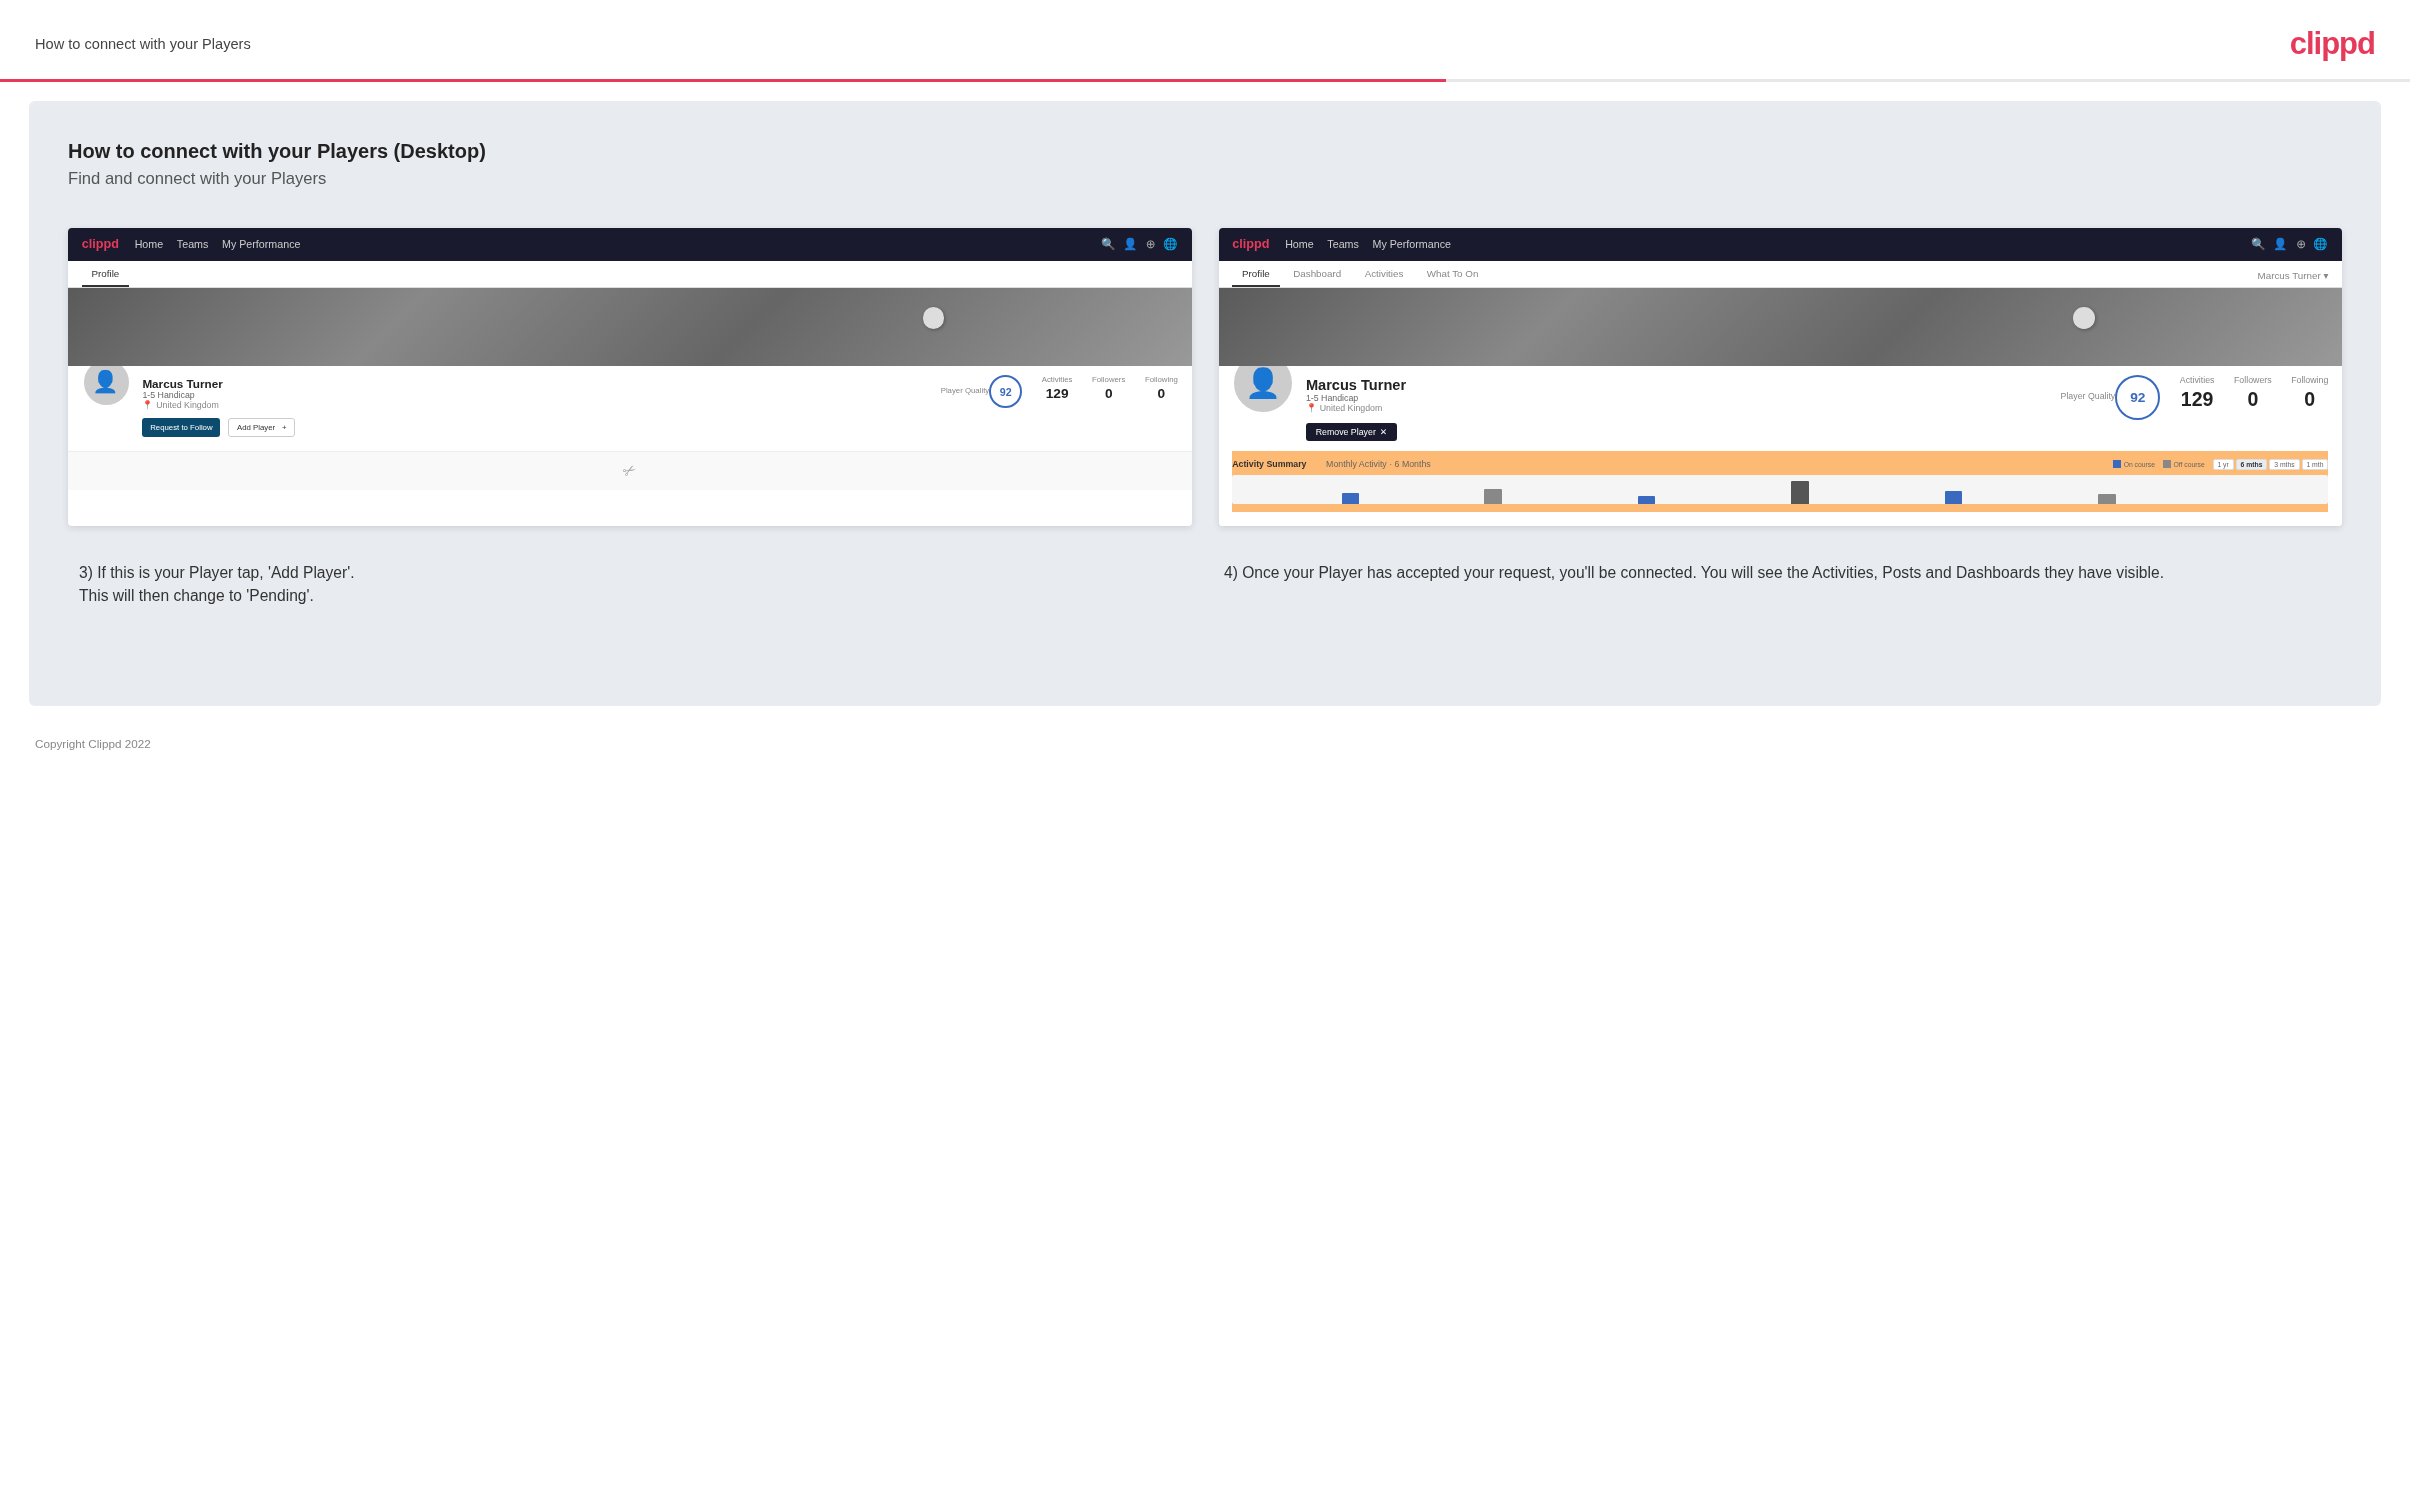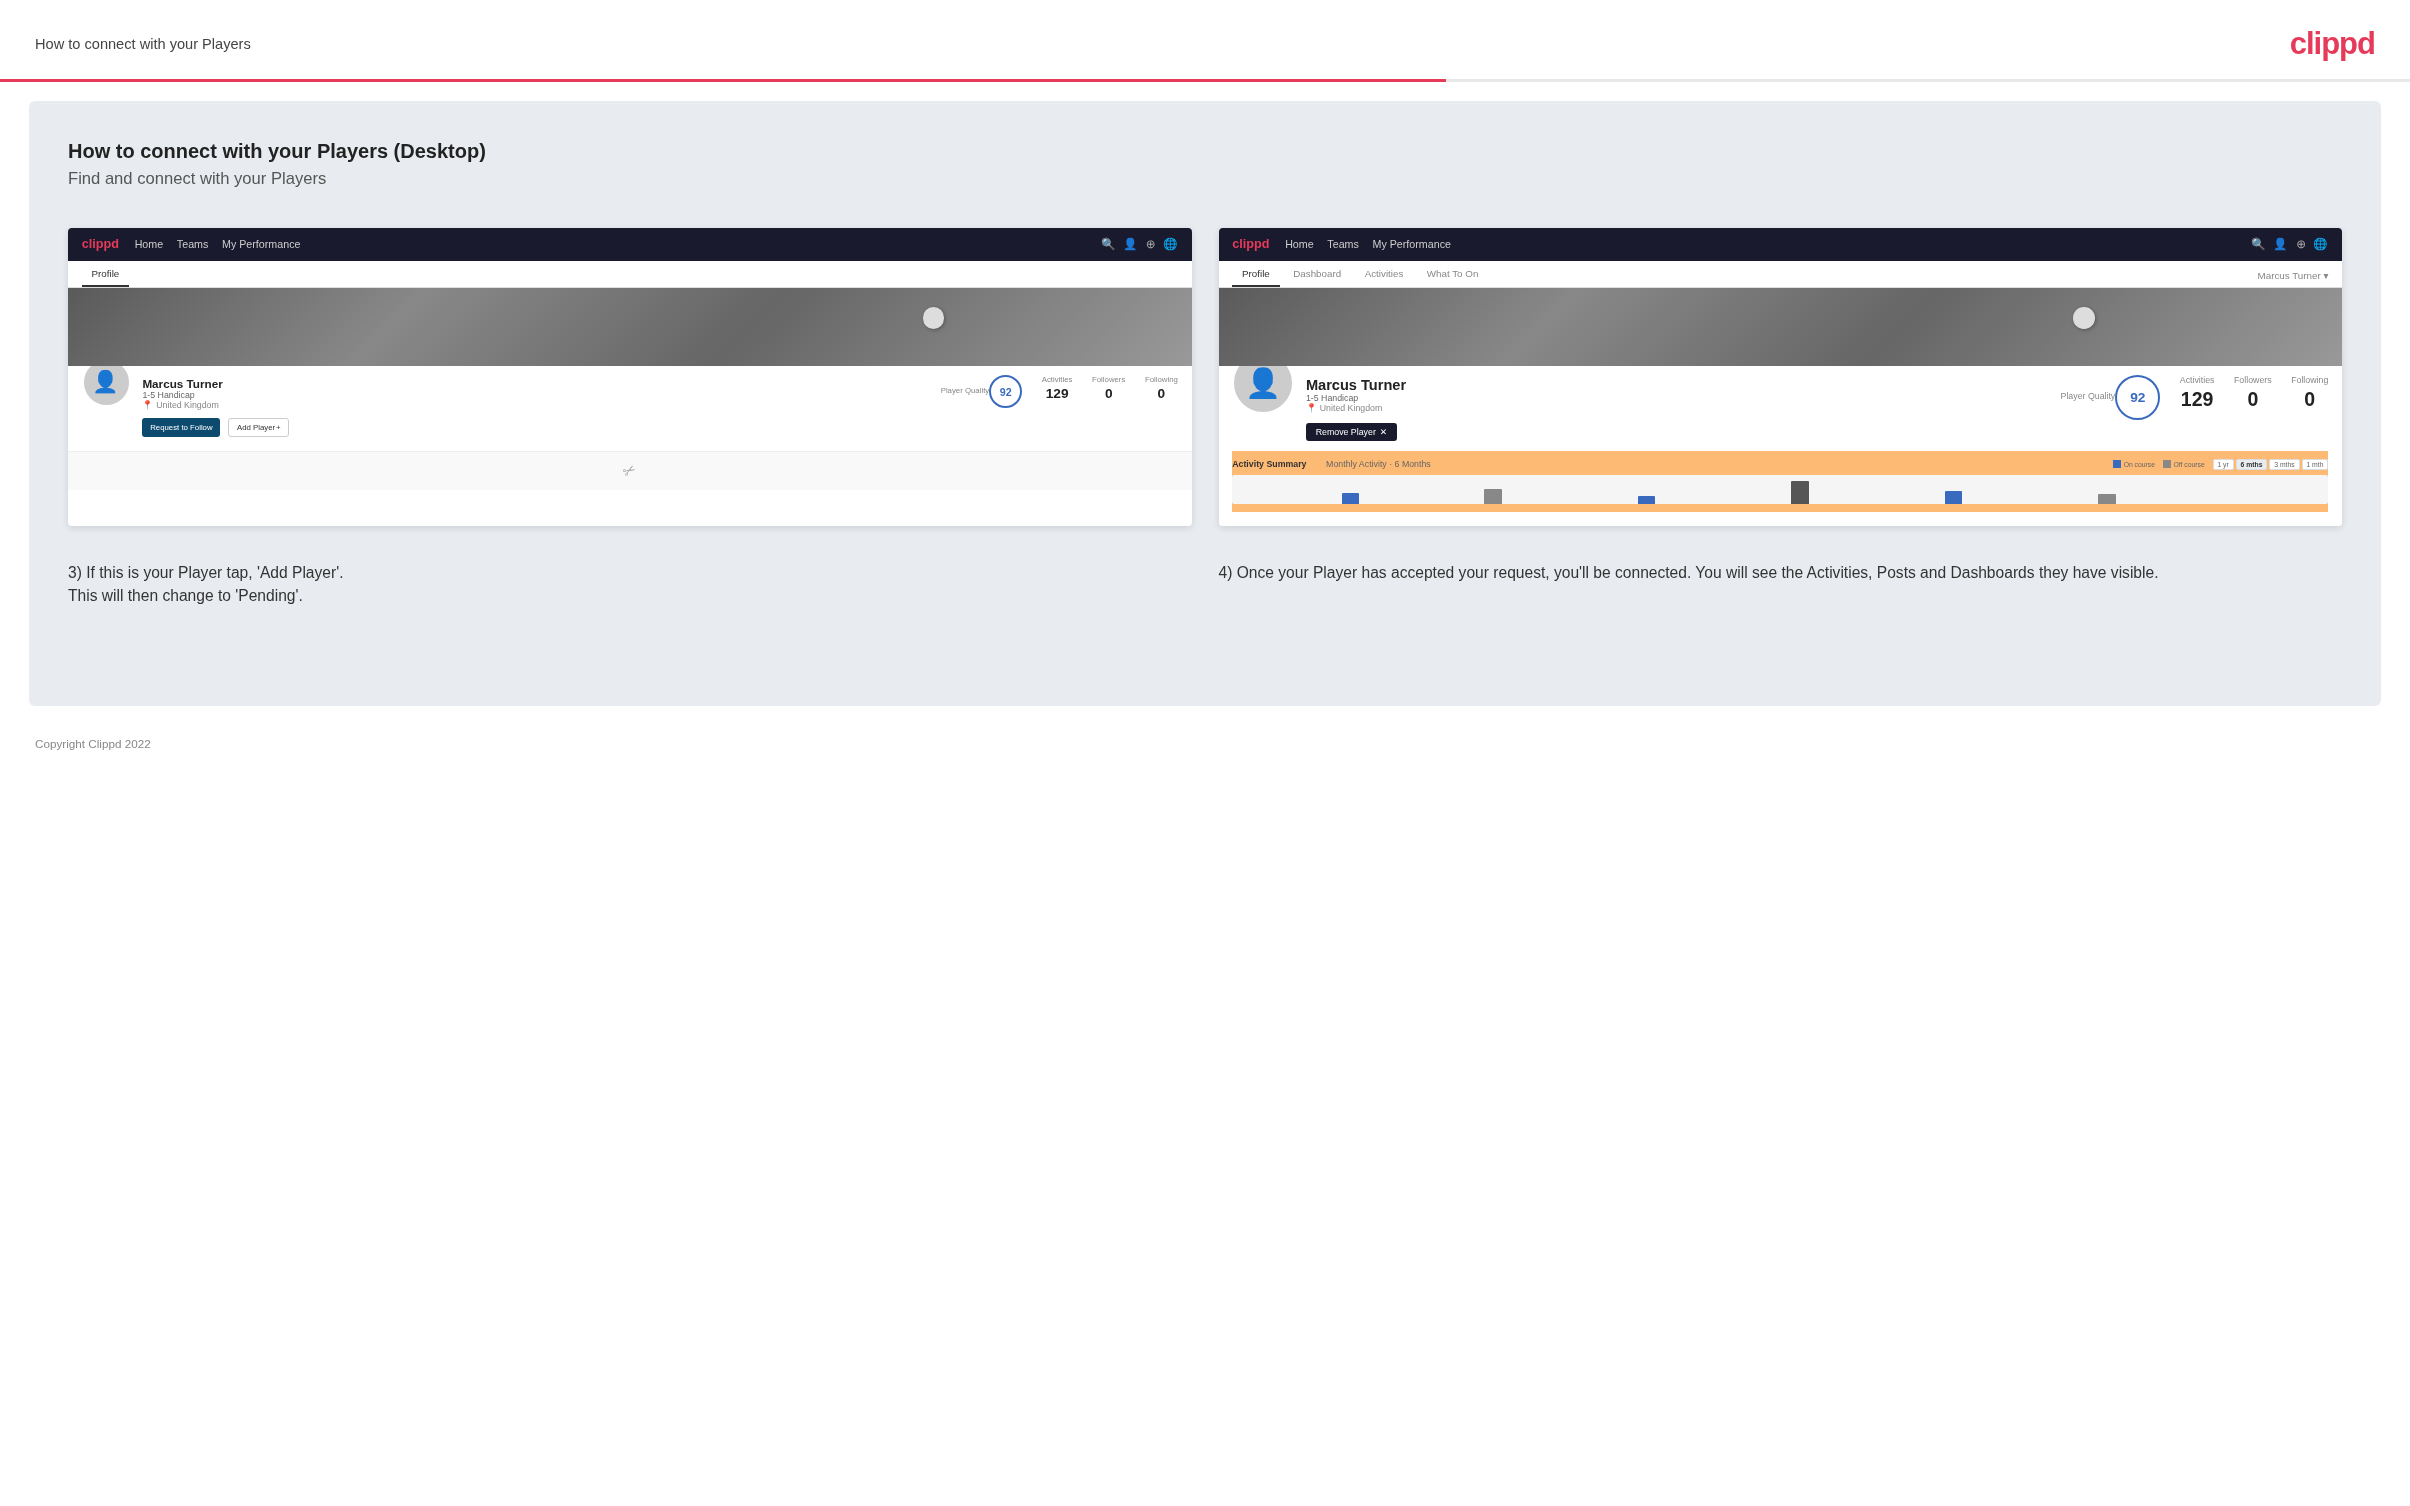--- a/index.html
+++ b/index.html
@@ -264,21 +264,21 @@
     .btn-add {
       background: #fff;
       color: #333;
       border: 1px solid #ccc;
       border-radius: 2.9px;
       padding: 3.9px 7.8px;
       font-size: 7.8px;
       cursor: pointer;
       display: flex;
       align-items: center;
-      gap: 1px;
+      gap: 7px;
     }
     .btn-remove {
       background: #1a1a2e;
       color: #fff;
       border: none;
       border-radius: 2.9px;
       padding: 3.9px 9.8px;
       font-size: 8.8px;
       cursor: pointer;
       display: flex;
@@ -372,20 +372,21 @@
       width: 17.6px;
       background: #555;
       border-radius: 1px 1px 0 0;
     }
 
     
     .descriptions-row {
       display: flex;
       gap: 27px;
       margin-top: 9.8px;
+      margin-left: 11px;
     }
     .description-text {
       flex: 1;
       font-size: 15.6px;
       color: #333;
       line-height: 1.5;
     }
 
     
     .page-footer {

